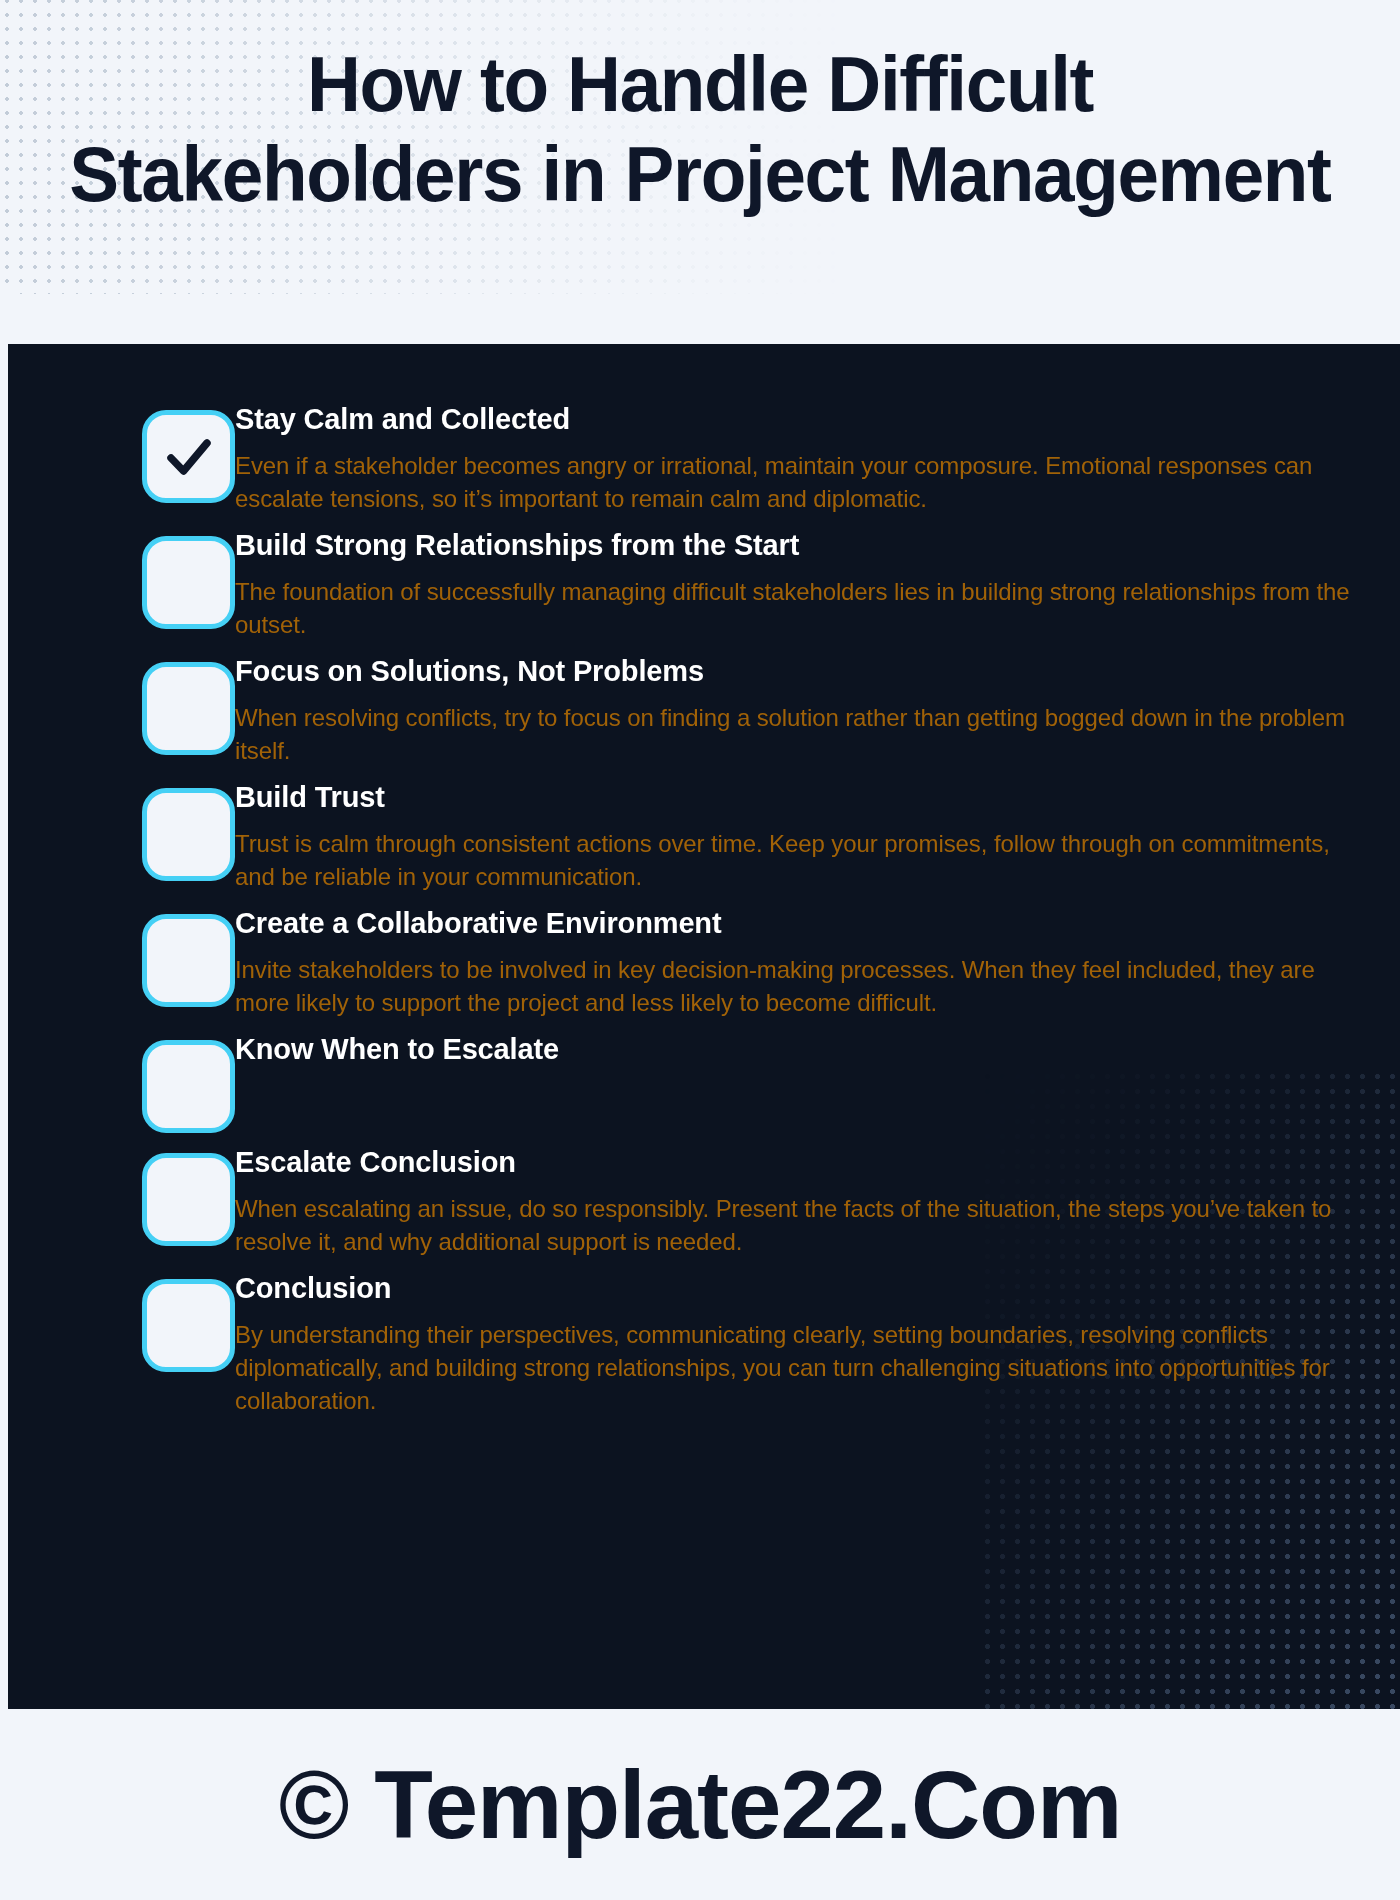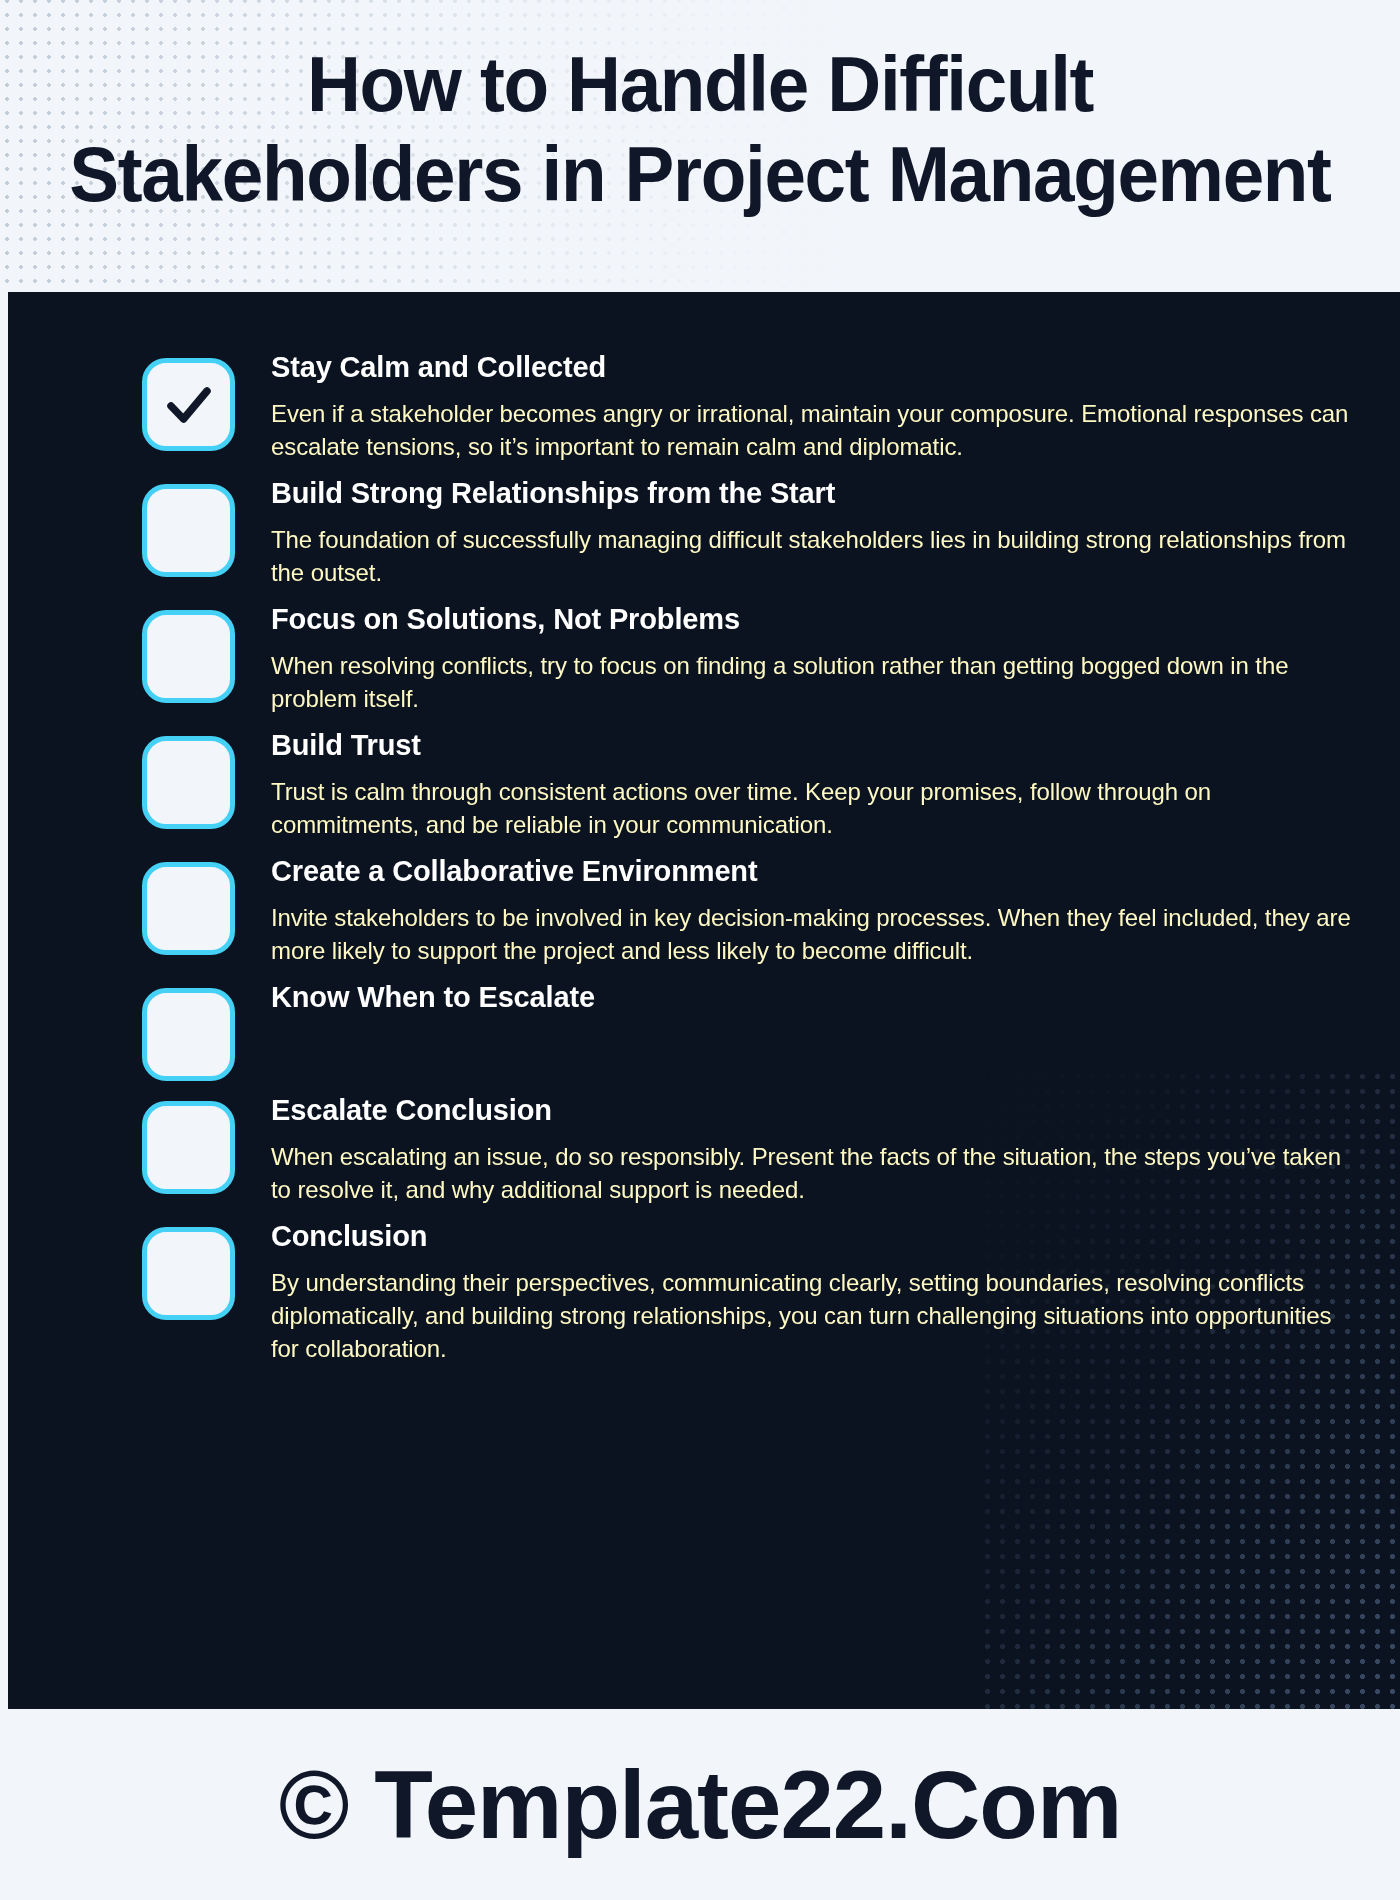--- a/index.html
+++ b/index.html
@@ -20,21 +20,21 @@
     height: 1900px;
     background: #f2f5fa;
     display: flex;
     flex-direction: column;
     box-sizing: border-box;
   }
 
   
   .header {
     position: relative;
-    height: 292px;
+    height: 344px;
     background: #f2f5fa;
     flex: 0 0 auto;
     overflow: hidden;
   }
   .header-dots {
     position: absolute;
     top: -6px;
     left: 0;
     width: 860px;
     height: 300px;
@@ -105,36 +105,35 @@
     border: 5px solid #45d0f5;
     box-sizing: border-box;
     display: flex;
     align-items: center;
     justify-content: center;
     margin-top: 8px;
   }
   .checkbox svg { display: block; }
   .item-text {
     flex: 1 1 auto;
-    padding-left: 36px;
     padding-right: 46px;
     box-sizing: border-box;
   }
   .item-title {
     margin: 0;
     color: #ffffff;
     font-family: "Liberation Sans", sans-serif;
     font-size: 29px;
     font-weight: 700;
     line-height: 1.18;
     letter-spacing: -0.15px;
   }
   .item-desc {
     margin: 14px 0 0 0;
-    color: #fef9c3;
+    color: #a16207;
     font-family: "Liberation Sans", sans-serif;
     font-size: 24px;
     font-weight: 400;
     line-height: 1.37;
     letter-spacing: -0.1px;
   }
 
   
   .footer {
     flex: 0 0 auto;

